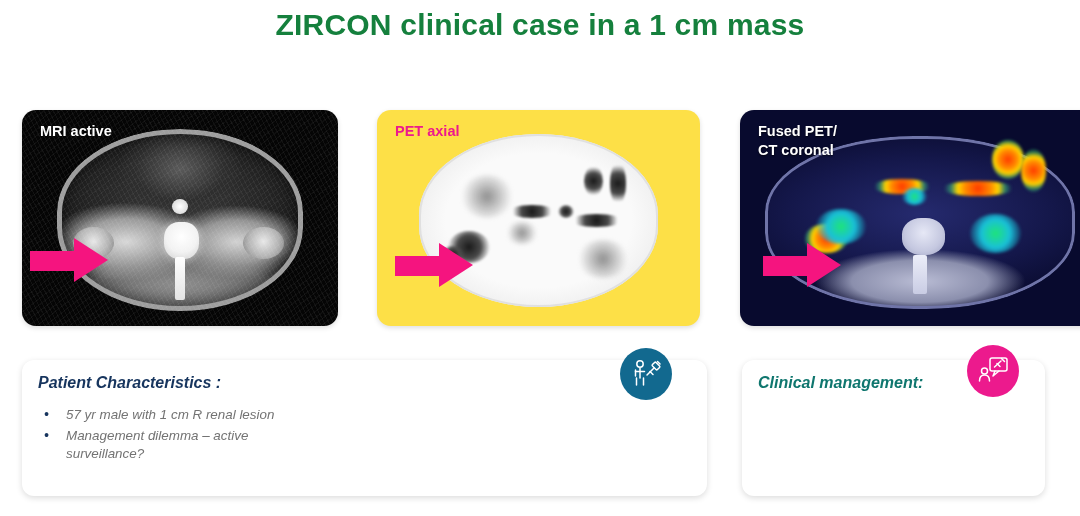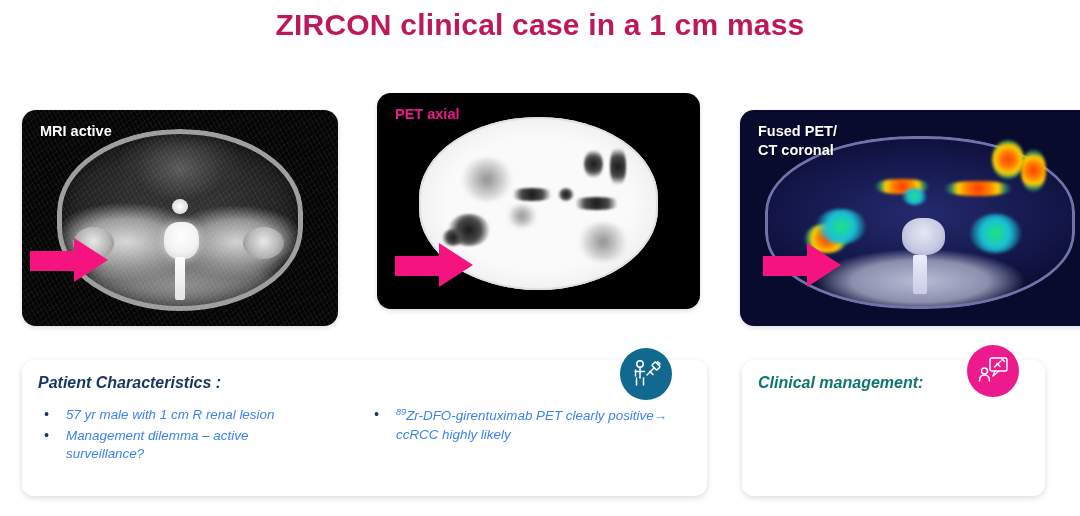--- a/index.html
+++ b/index.html
@@ -17,33 +17,33 @@
 
   
   .slide-title {
     position: absolute;
     left: 0;
     top: 8px;
     width: 1080px;
     text-align: center;
     font-size: 30px;
     font-weight: bold;
-    color: #be185d;
+    color: #15803d;
     letter-spacing: 0.2px;
   }
 
   
   .img-card {
     position: absolute;
     border-radius: 14px;
     overflow: hidden;
     box-shadow: 0 2px 5px rgba(0,0,0,0.13);
   }
   #card-mri  { left: 22px;  top: 110px; width: 316px; height: 216px; background:#050505; }
-  #card-pet  { left: 377px; top: 93px; width: 323px; height: 216px; background:#000000; }
+  #card-pet  { left: 377px; top: 110px; width: 323px; height: 216px; background:#fde047; }
   #card-fuse { left: 740px; top: 110px; width: 360px; height: 216px; background:#080a2e; }
 
   .panel-label {
     position: absolute;
     left: 18px;
     top: 12px;
     font-size: 14.5px;
     font-weight: bold;
     line-height: 1.28;
     z-index: 6;
@@ -210,21 +210,21 @@
     margin: 0;
     padding: 0;
     position: absolute;
   }
   ul.bullets li {
     position: relative;
     padding-left: 26px;
     margin-bottom: 3px;
     font-size: 13.4px;
     line-height: 1.36;
-    color: #3b82f6;
+    color: #737373;
   }
   ul.bullets li::before {
     content: "•";
     position: absolute;
     left: 4px;
     top: -1px;
     font-size: 14px;
     color: #17355e;
   }
   sup { font-size: 0.68em; vertical-align: super; }
@@ -309,23 +309,20 @@
 </div>
 
 <div class="text-box" id="box-left">
   <div class="heading heading-navy" style="left:16px; top:14px;">Patient Characteristics :</div>
 
   <ul class="bullets" style="left:18px; top:46px; width:290px;">
     <li>57 yr male with 1 cm R renal lesion</li>
     <li>Management dilemma – active surveillance?</li>
   </ul>
 
-  <ul class="bullets" style="left:348px; top:46px; width:310px;">
-    <li><sup>89</sup><span>Zr-DFO-girentuximab PET clearly positive→ ccRCC highly likely</span></li>
-  </ul>
 </div>
 
 <div class="icon-circle" id="icon-teal">
   <svg width="34" height="34" viewBox="0 0 34 34" fill="none" stroke="#ffffff" stroke-width="1.5" stroke-linecap="round" stroke-linejoin="round">
     <circle cx="11" cy="7" r="3.2"></circle>
     <path d="M11 11.5 L11 21"></path>
     <path d="M6.5 14.5 L15.5 14.5"></path>
     <path d="M7.5 21 L7.5 28"></path>
     <path d="M14.5 21 L14.5 28"></path>
     <path d="M6.5 13 L6.5 19"></path>

